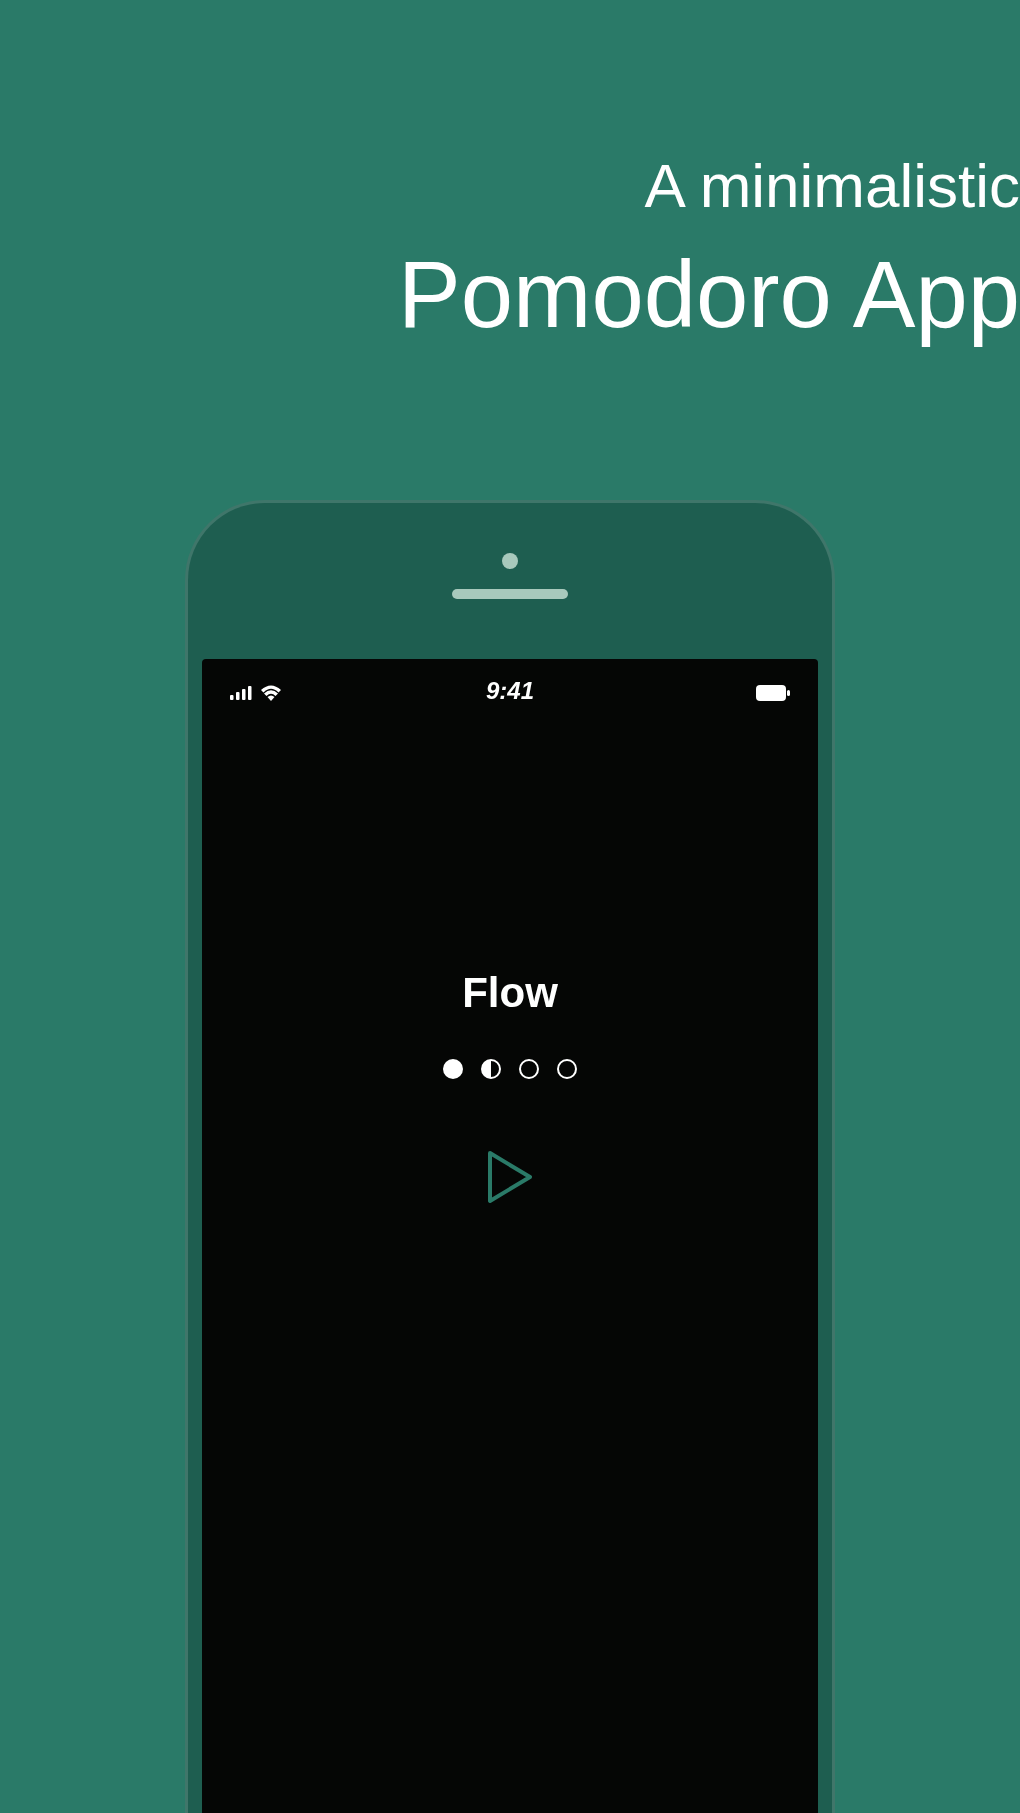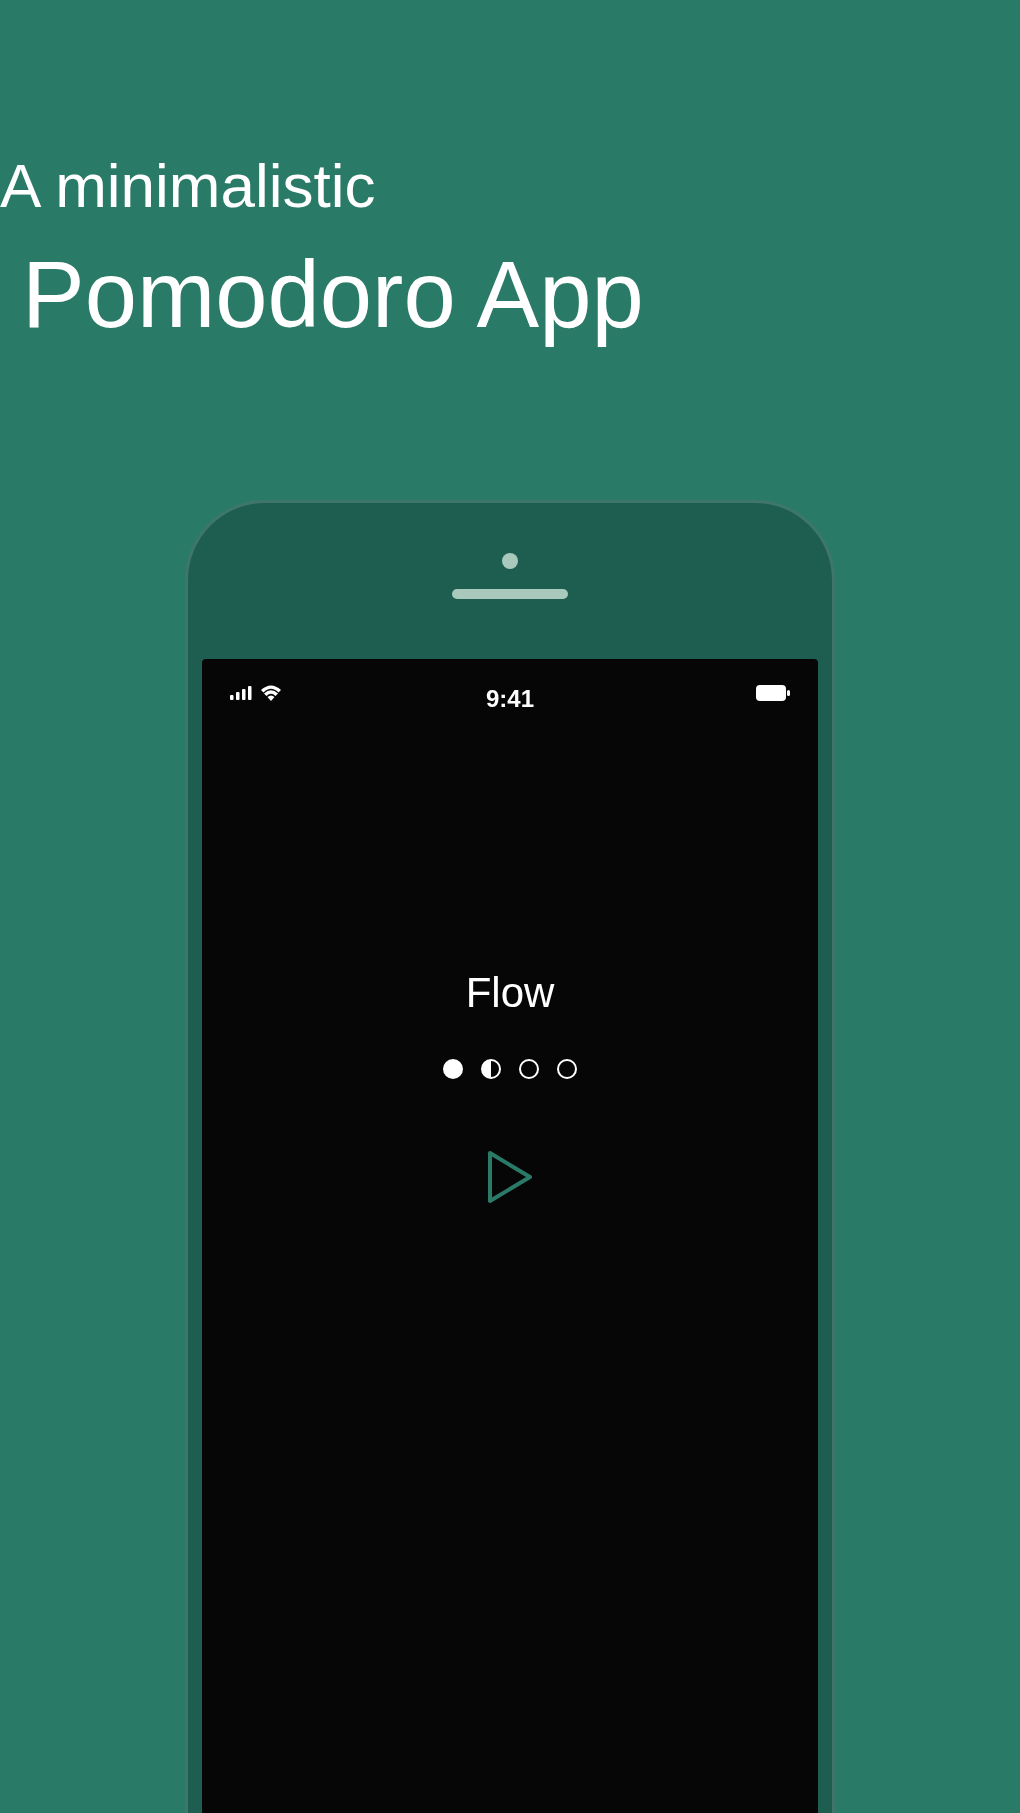--- a/index.html
+++ b/index.html
@@ -9,21 +9,21 @@
     }
     body {
       width: 1020px;
       height: 1813px;
       background: #2a7a68;
       font-family: -apple-system, BlinkMacSystemFont, 'Segoe UI', Helvetica, Arial, sans-serif;
       overflow: hidden;
       position: relative;
     }
     .header {
-      text-align: left;
+      text-align: right;
       padding-top: 150px;
       color: #ffffff;
     }
     .subtitle {
       font-size: 62px;
       font-weight: 400;
       margin-bottom: 20px;
     }
     .title {
       font-size: 94px;
@@ -69,23 +69,24 @@
       left: 14px;
       right: 14px;
       bottom: 0;
       background: #050605;
       border-radius: 4px 4px 0 0;
       overflow: hidden;
     }
     .status-bar {
       display: flex;
       justify-content: space-between;
-      align-items: flex-start;
+      align-items: flex-end;
       padding: 26px 28px 0 28px;
       color: #ffffff;
+      font-style: italic;
     }
     .status-left {
       display: flex;
       align-items: center;
       gap: 8px;
     }
     .status-center {
       position: absolute;
       left: 50%;
       transform: translateX(-50%);
@@ -100,21 +101,21 @@
     .timer-content {
       position: absolute;
       left: 0;
       right: 0;
       top: 310px;
       text-align: center;
       color: #ffffff;
     }
     .session-label {
       font-size: 42px;
-      font-weight: 400;
+      font-weight: 700;
       margin-bottom: 30px;
     }
     .timer-display {
       font-size: 160px;
       font-weight: 400;
       letter-spacing: -4px;
       line-height: 1.05;
     }
     .pagination {
       display: flex;

